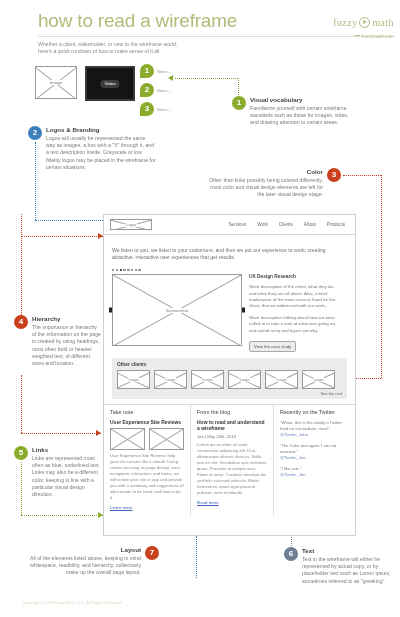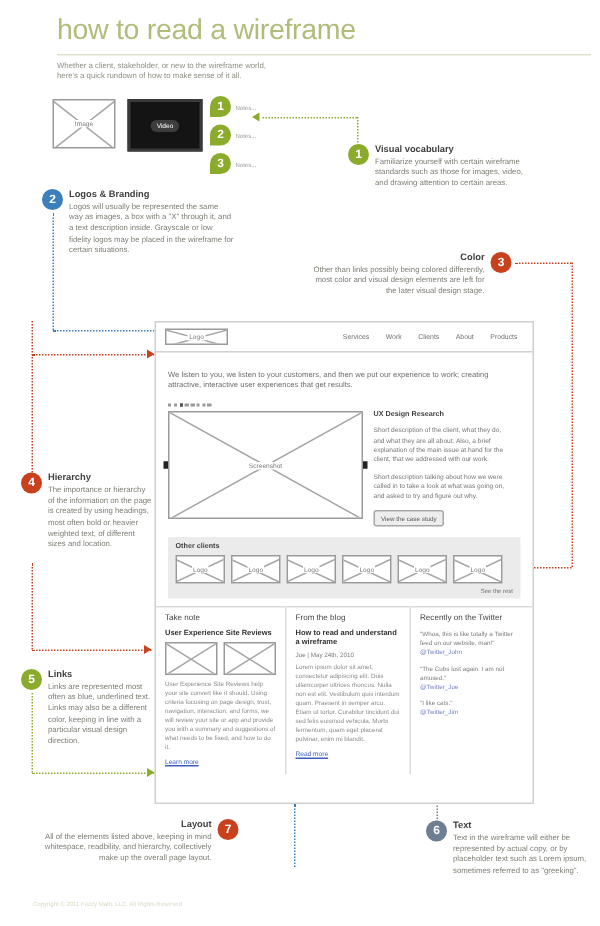--- a/index.html
+++ b/index.html
@@ -150,20 +150,26 @@
 <body>
 
 <div class="page">
 
   <div class="hdr">
     <div class="hdr-title">how to read a wireframe</div>
     <div class="hdr-rule"></div>
     <div class="hdr-sub">
       <div>Whether a client, stakeholder, or new to the wireframe world,</div>
       <div>here's a quick rundown of how to make sense of it all.</div>
+    </div>
+    <div class="logo">
+      <div>
+        <span class="logo-word">fuzzy</span><span class="logo-mark"></span><span class="logo-word">math</span>
+      </div>
+      <div class="logo-url"><span class="dash"></span><span>fuzzymath.com</span></div>
     </div>
   </div>
 
   <div class="wf-box sample-img">
     <div class="wf-x" style="--a1:38deg; --a2:-38deg;"></div>
     <div class="wf-lbl">
         <span>Image</span>
       </div>
   </div>
 

